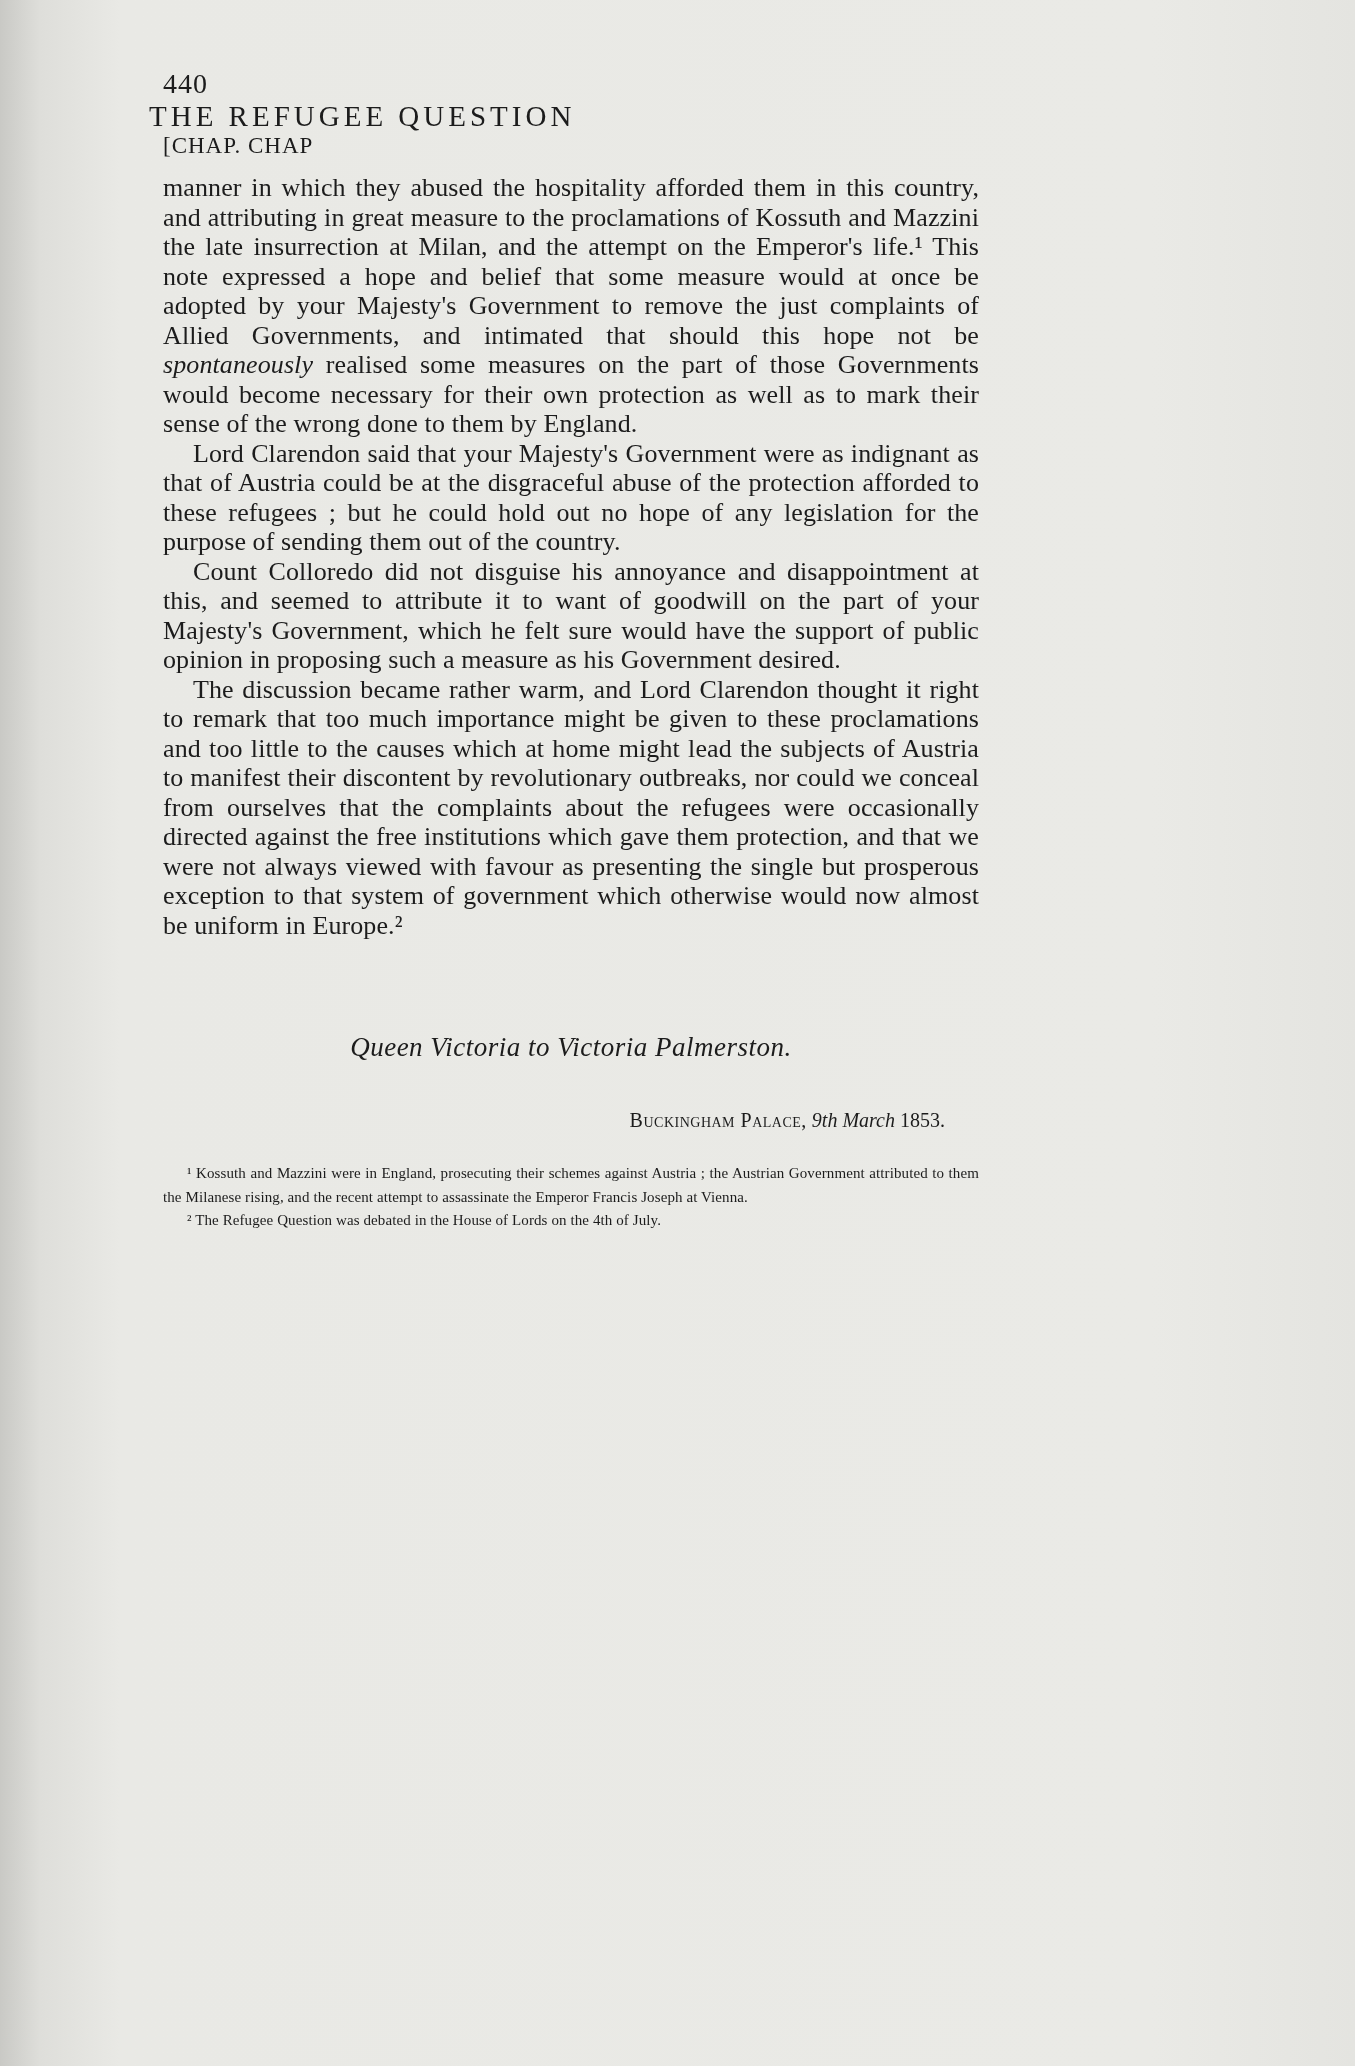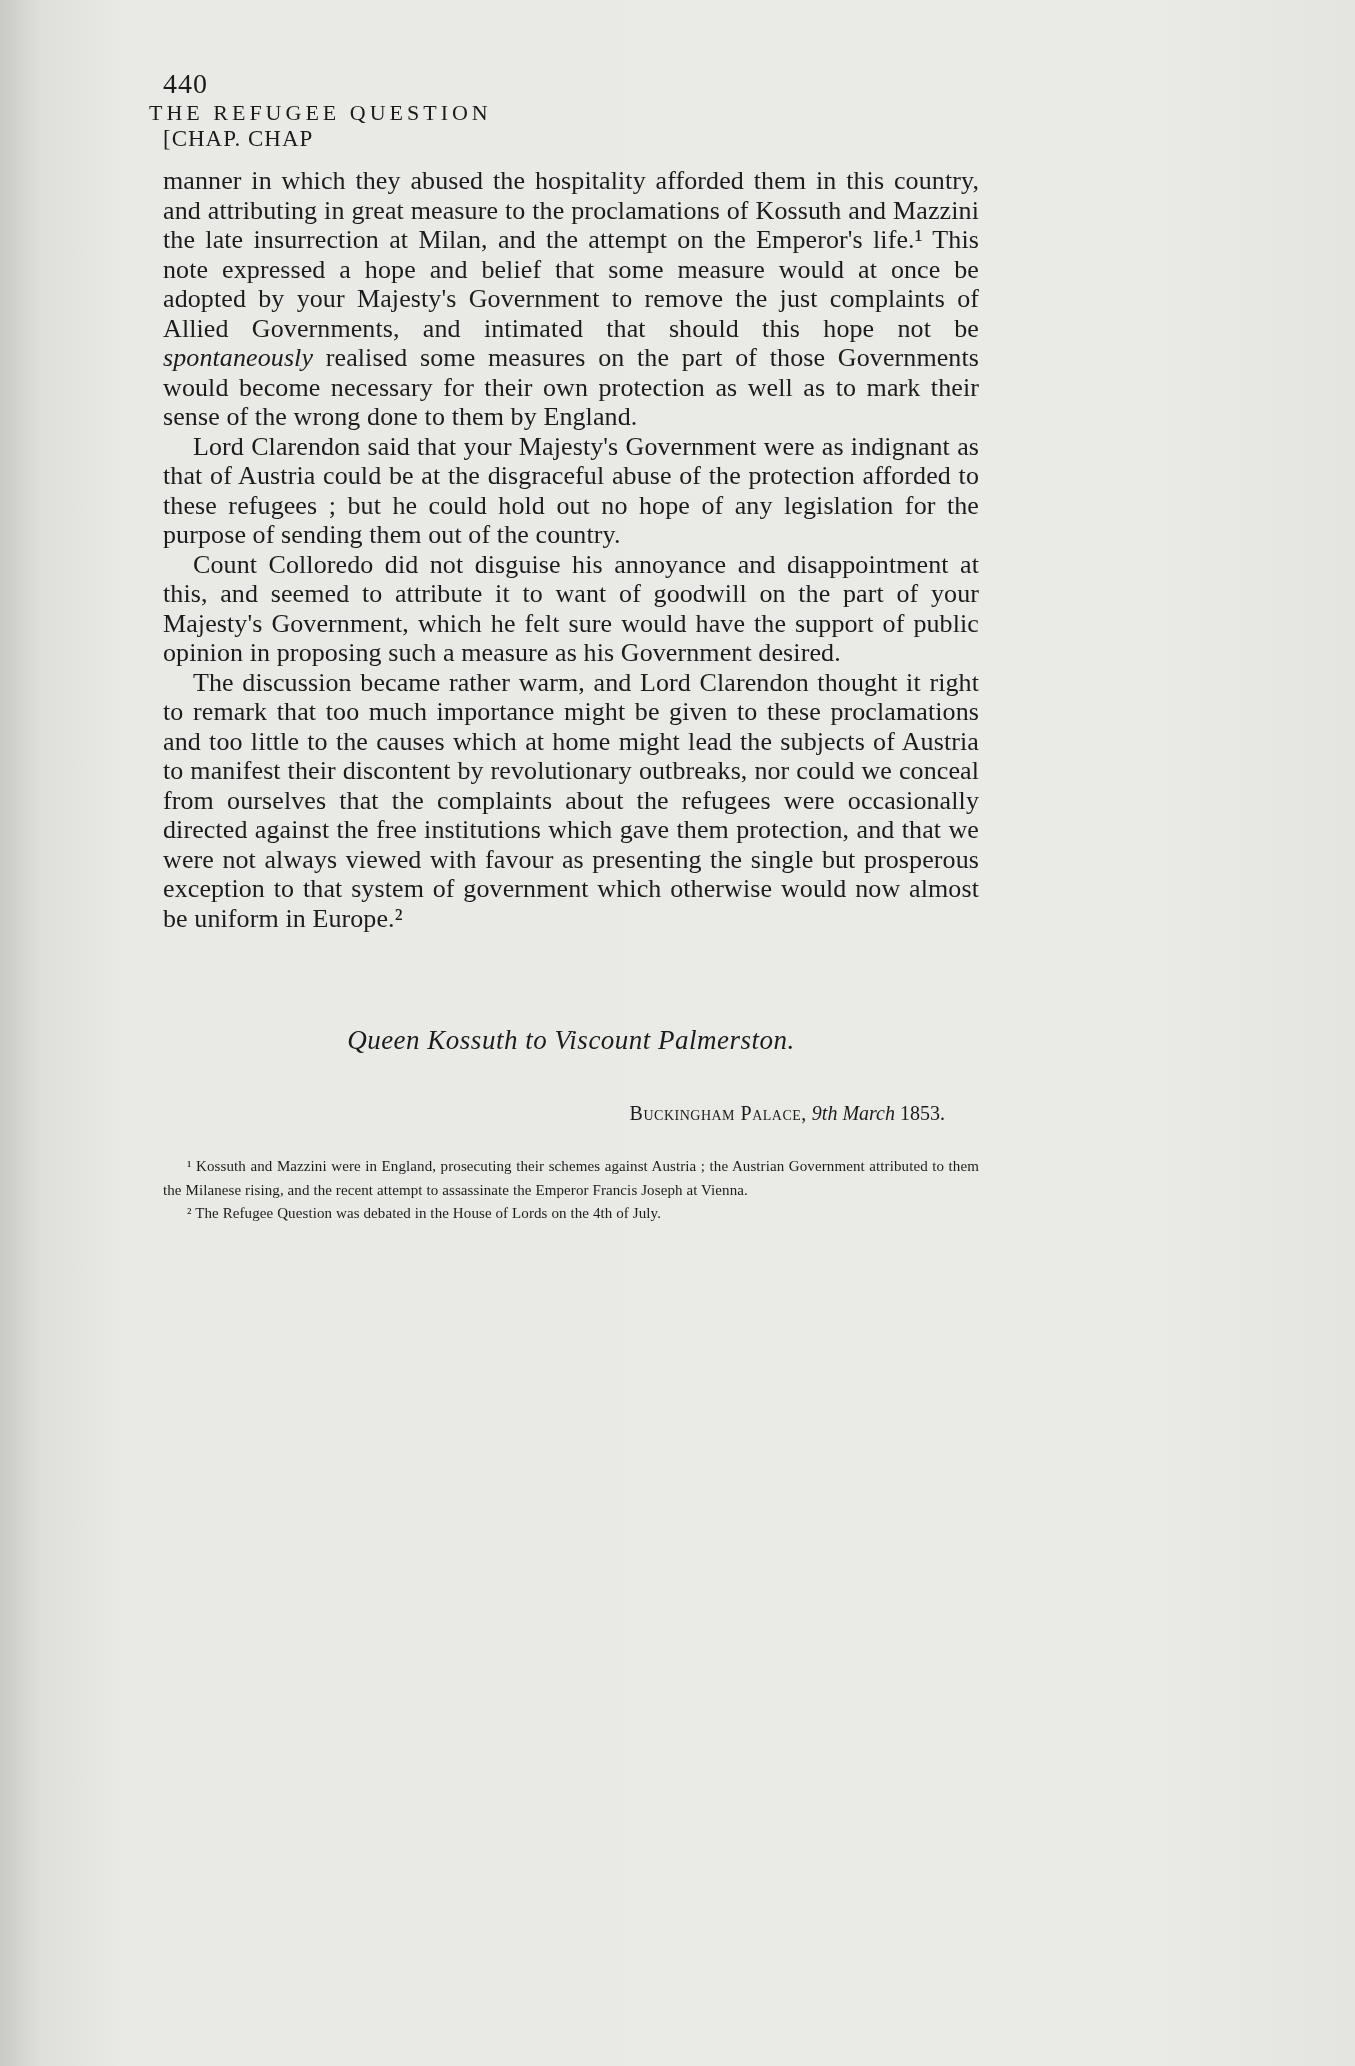--- a/index.html
+++ b/index.html
@@ -27,21 +27,21 @@
     justify-content: space-between;
     align-items: baseline;
     margin-bottom: 14px;
     flex-direction: column;
   }
   .page-number {
     font-size: 28px;
     letter-spacing: 1px;
   }
   .running-title {
-    font-size: 22px;
+    font-size: 29px;
     letter-spacing: 4px;
     transform: translateX(-14px);
   }
   .chapter-label {
     font-size: 23px;
     letter-spacing: 1px;
   }
   
   .body-text p, .letter p {
     margin: 0;
@@ -102,21 +102,21 @@
   </header>
 
   <section class="body-text">
     <p class="noindent"><span>manner in which they abused the hospitality afforded them in this country, and attributing in great measure to the proclamations of Kossuth and Mazzini the late insurrection at Milan, and the attempt on the Emperor's life.¹  This note expressed a hope and belief that some measure would at once be adopted by your Majesty's Government to remove the just complaints of Allied Governments, and intimated that should this hope not be </span><em>spontaneously</em><span> realised some measures on the part of those Governments would become necessary for their own protection as well as to mark their sense of the wrong done to them by England.</span></p>
     <p>Lord Clarendon said that your Majesty's Government were as indignant as that of Austria could be at the disgraceful abuse of the protection afforded to these refugees ; but he could hold out no hope of any legislation for the purpose of sending them out of the country.</p>
     <p>Count Colloredo did not disguise his annoyance and disappointment at this, and seemed to attribute it to want of goodwill on the part of your Majesty's Government, which he felt sure would have the support of public opinion in proposing such a measure as his Government desired.</p>
     <p>The discussion became rather warm, and Lord Clarendon thought it right to remark that too much importance might be given to these proclamations and too little to the causes which at home might lead the subjects of Austria to manifest their discontent by revolutionary outbreaks, nor could we conceal from ourselves that the complaints about the refugees were occasionally directed against the free institutions which gave them protection, and that we were not always viewed with favour as presenting the single but prosperous exception to that system of government which otherwise would now almost be uniform in Europe.²</p>
   </section>
 
   <section class="letter">
-    <h2 class="letter-heading">Queen Kossuth to Viscount Palmerston.</h2>
+    <h2 class="letter-heading">Queen Victoria to Victoria Palmerston.</h2>
     <div class="dateline">
       <span class="sc">Buckingham Palace,</span>
       <em>9th March</em>
       <span>1853.</span>
     </div>
   </section>
 
   <section class="footnotes">
     <p>¹ Kossuth and Mazzini were in England, prosecuting their schemes against Austria ; the Austrian Government attributed to them the Milanese rising, and the recent attempt to assassinate the Emperor Francis Joseph at Vienna.</p>
     <p>² The Refugee Question was debated in the House of Lords on the 4th of July.</p>

